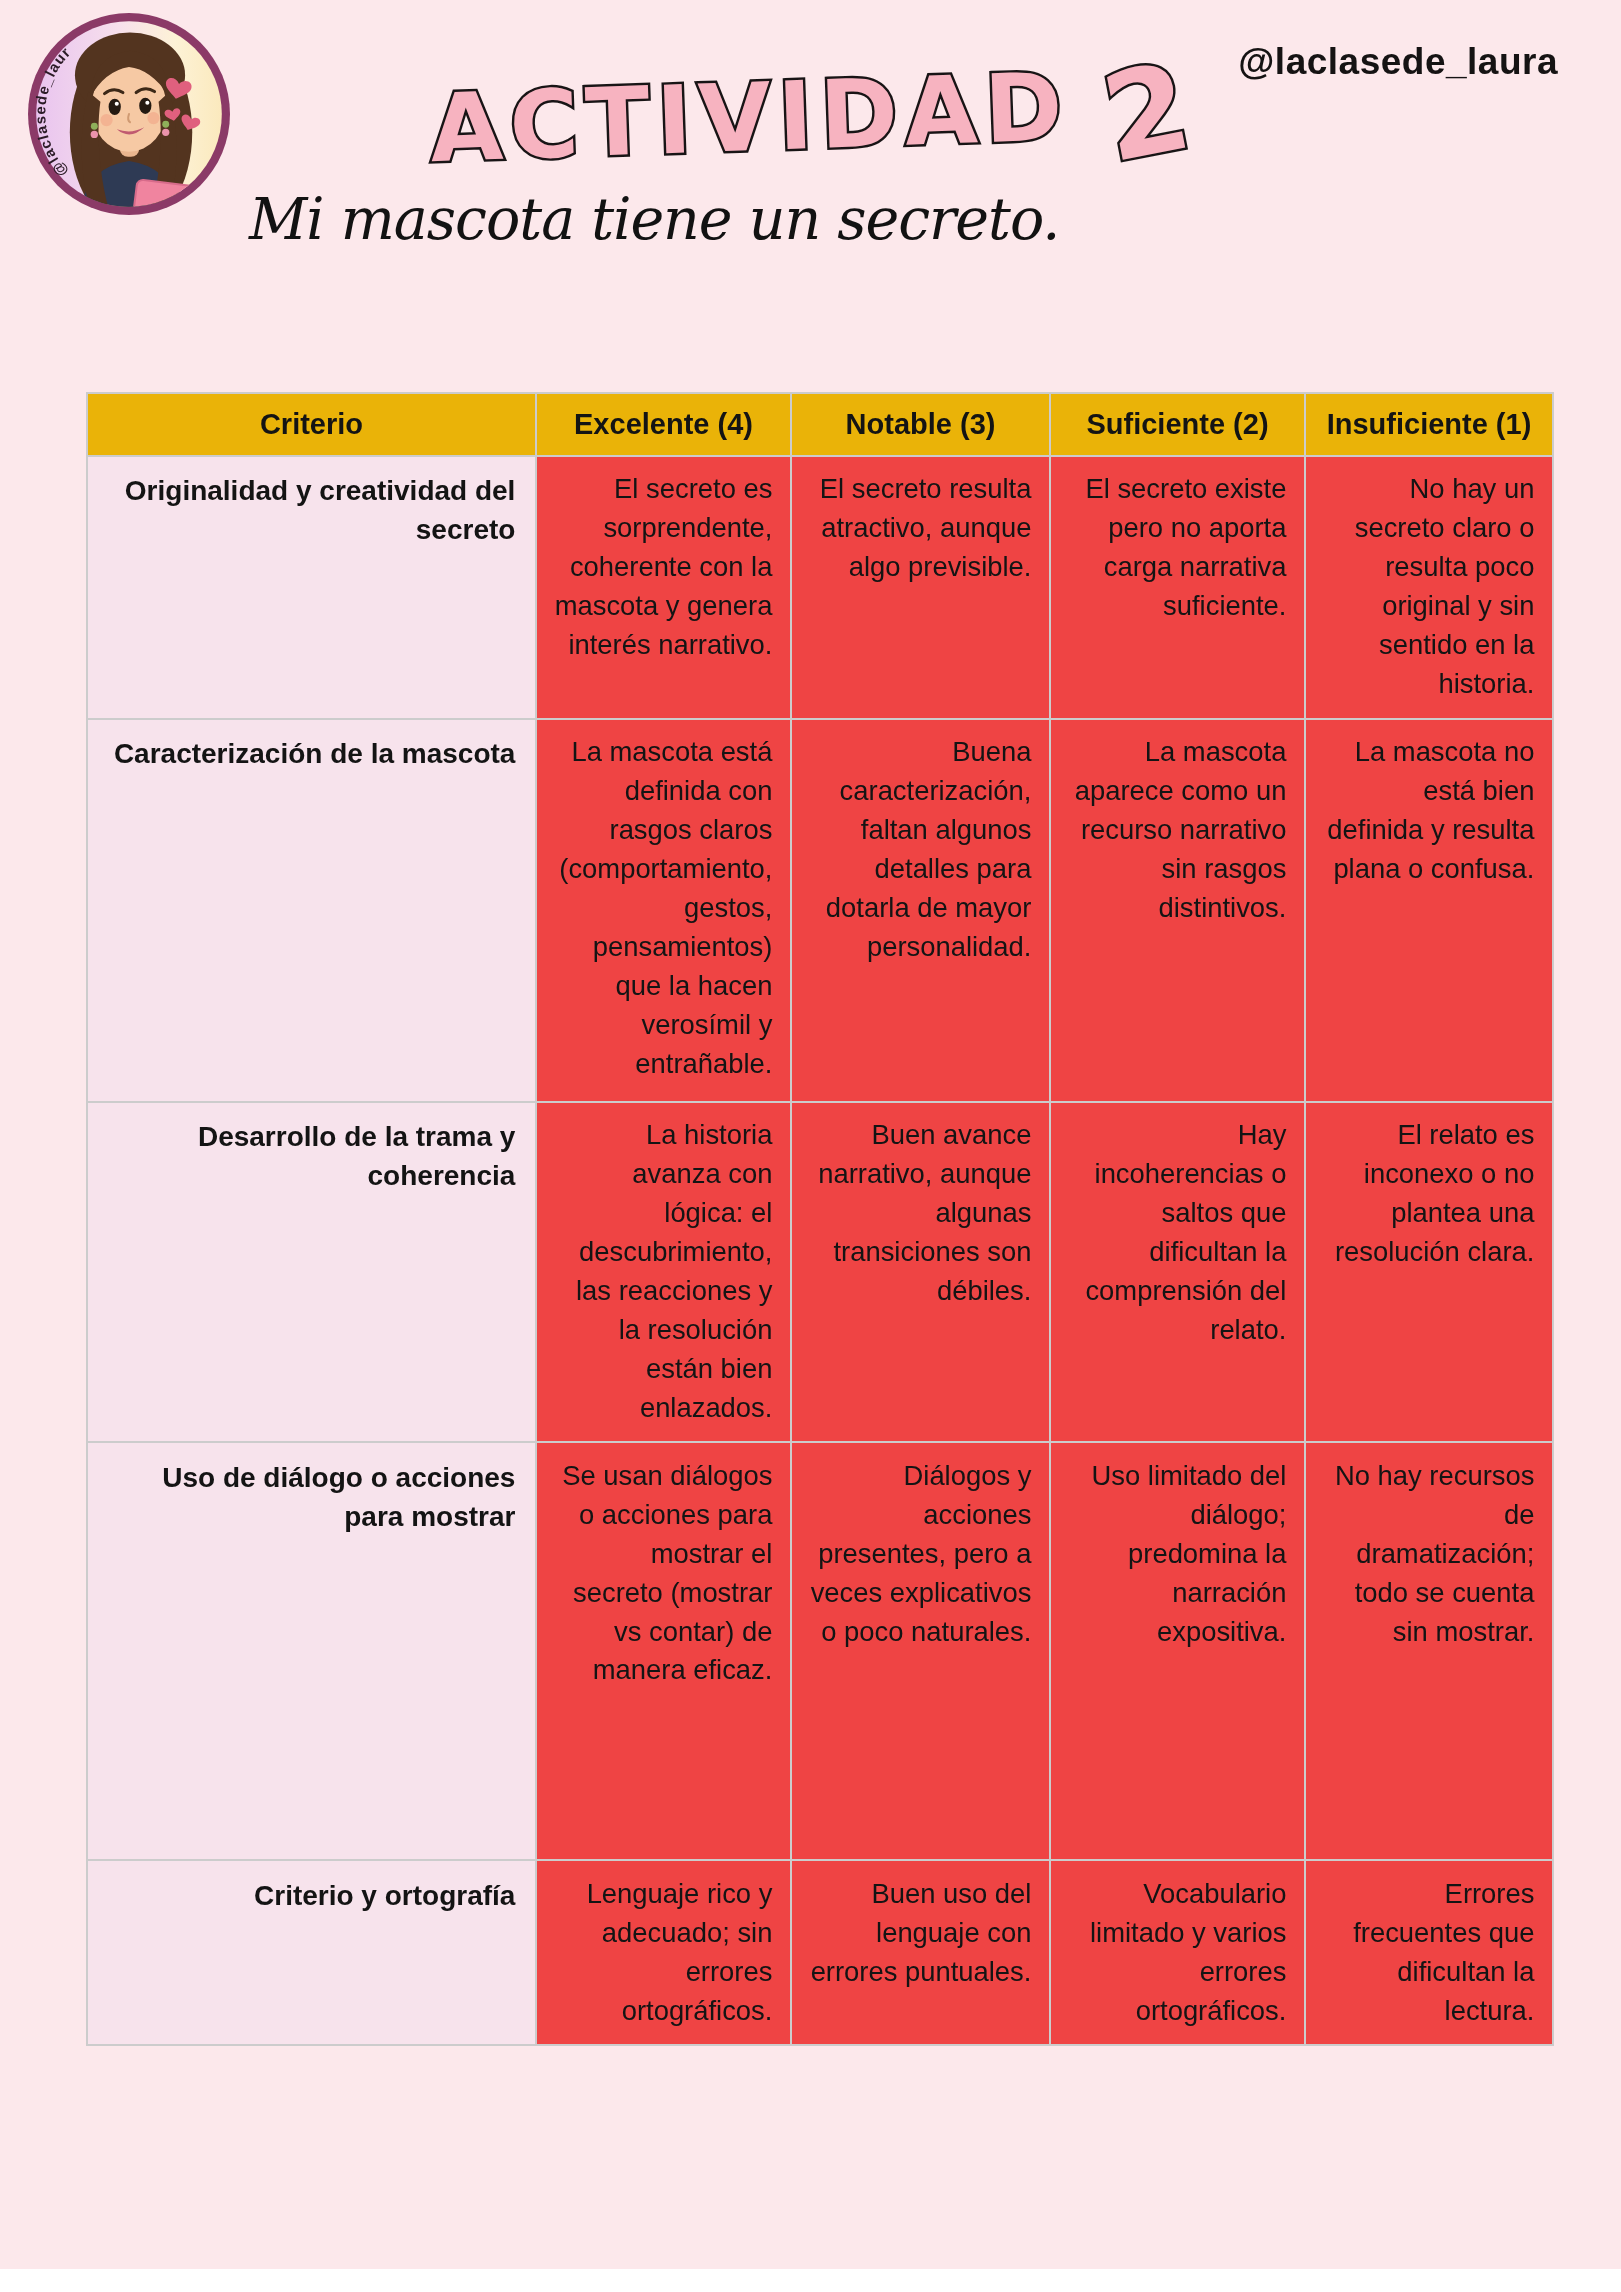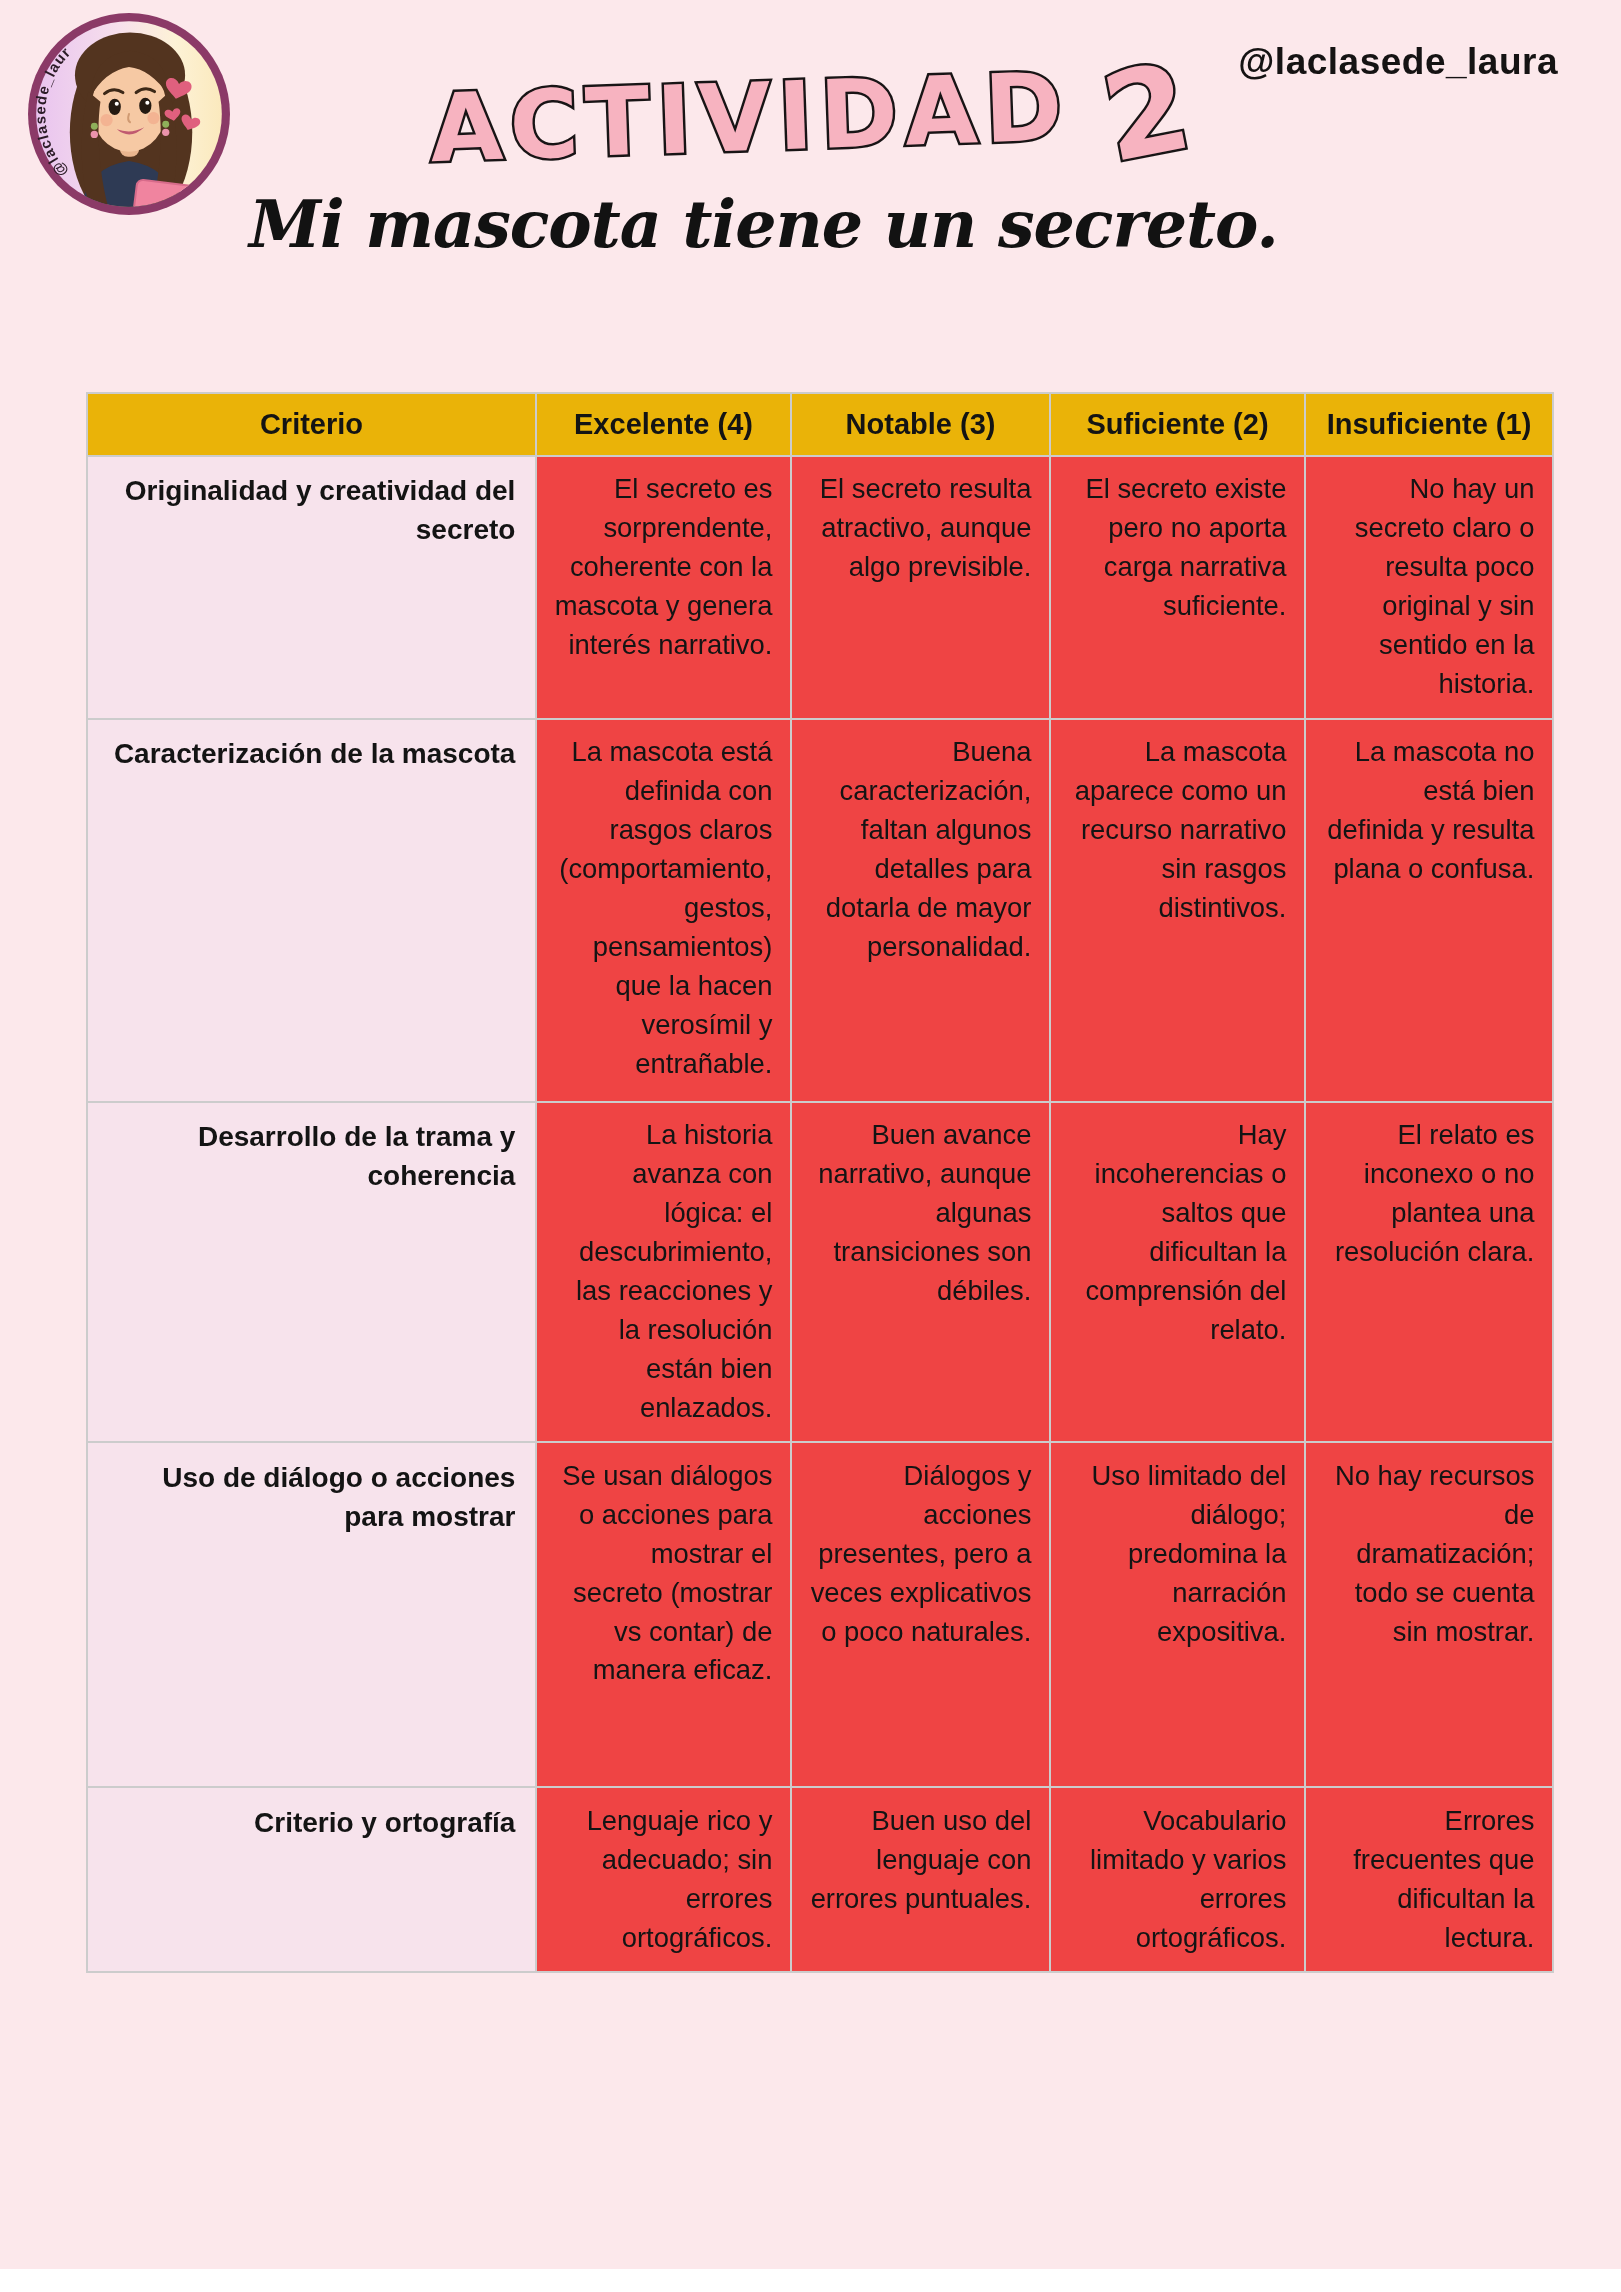--- a/index.html
+++ b/index.html
@@ -44,22 +44,22 @@
     transform:rotate(-9deg) translateY(17.6px);
   }
   .account-handle{
     position:absolute;top:41px;right:63px;
     font-size:37px;font-weight:bold;color:#151313;
     letter-spacing:0.5px;
   }
   .page-subtitle{
     position:absolute;left:249px;top:186px;
     font-family:"DejaVu Serif", serif;
-    font-style:italic;font-weight:700;
-    font-size:65px;color:#121212;
+    font-style:italic;font-weight:400;
+    font-size:57px;color:#121212;
     letter-spacing:-1px;
   }
 
   
   table.rubric{
     position:absolute;left:86px;top:392px;
     width:1465px;
     border-collapse:collapse;
     table-layout:fixed;
     background:#ffffff;
@@ -86,21 +86,21 @@
   }
   table.rubric td.criterion{
     background:#f7e3ec;
     font-weight:bold;
     font-size:28px;line-height:1.38;
     padding:15.7px 19.6px;
   }
   tr.r1{height:262px;}
   tr.r2{height:383px;}
   tr.r3{height:316px;}
-  tr.r4{height:345px;}
+  tr.r4{height:418px;}
   tr.r5{height:157px;}
 </style>
 </head>
 <body>
 
 <div class="page">
 
   <div class="avatar">
     <svg viewBox="0 0 200 200" width="204" height="204">
       <defs>

